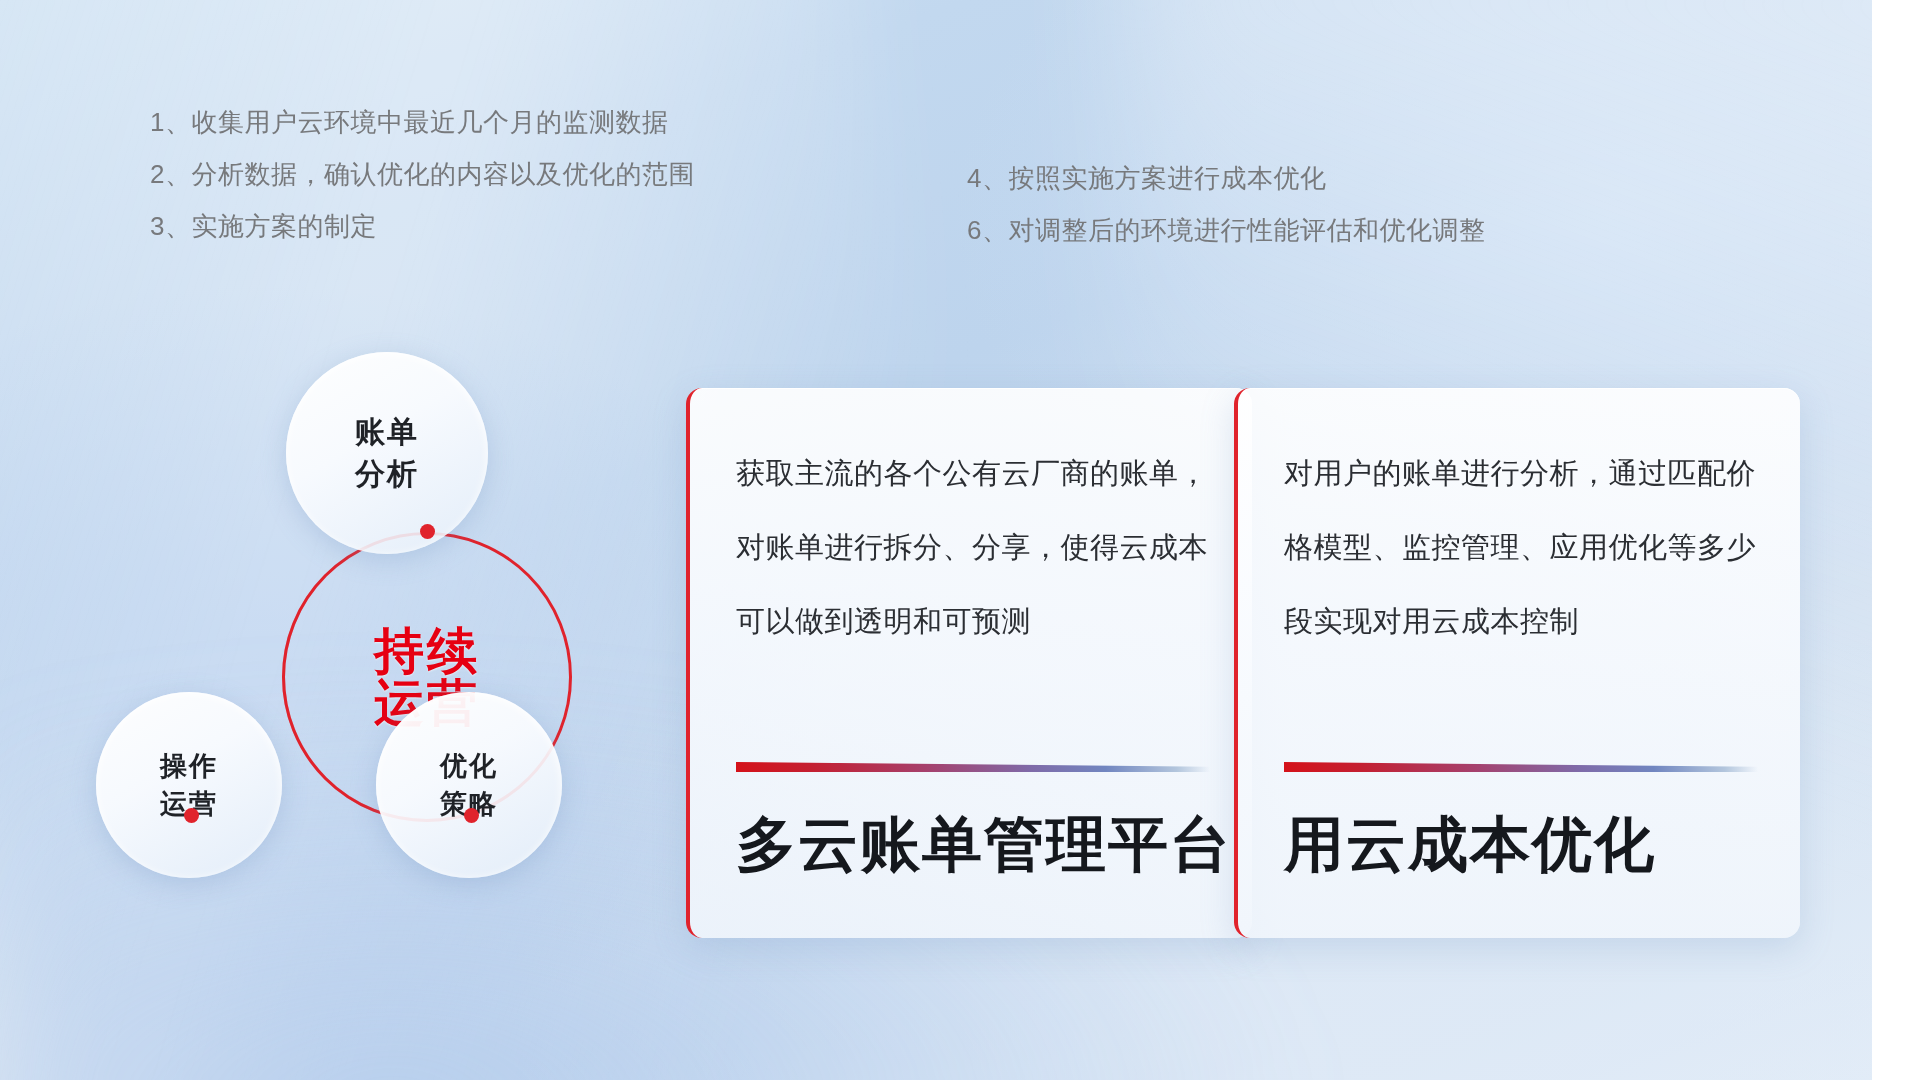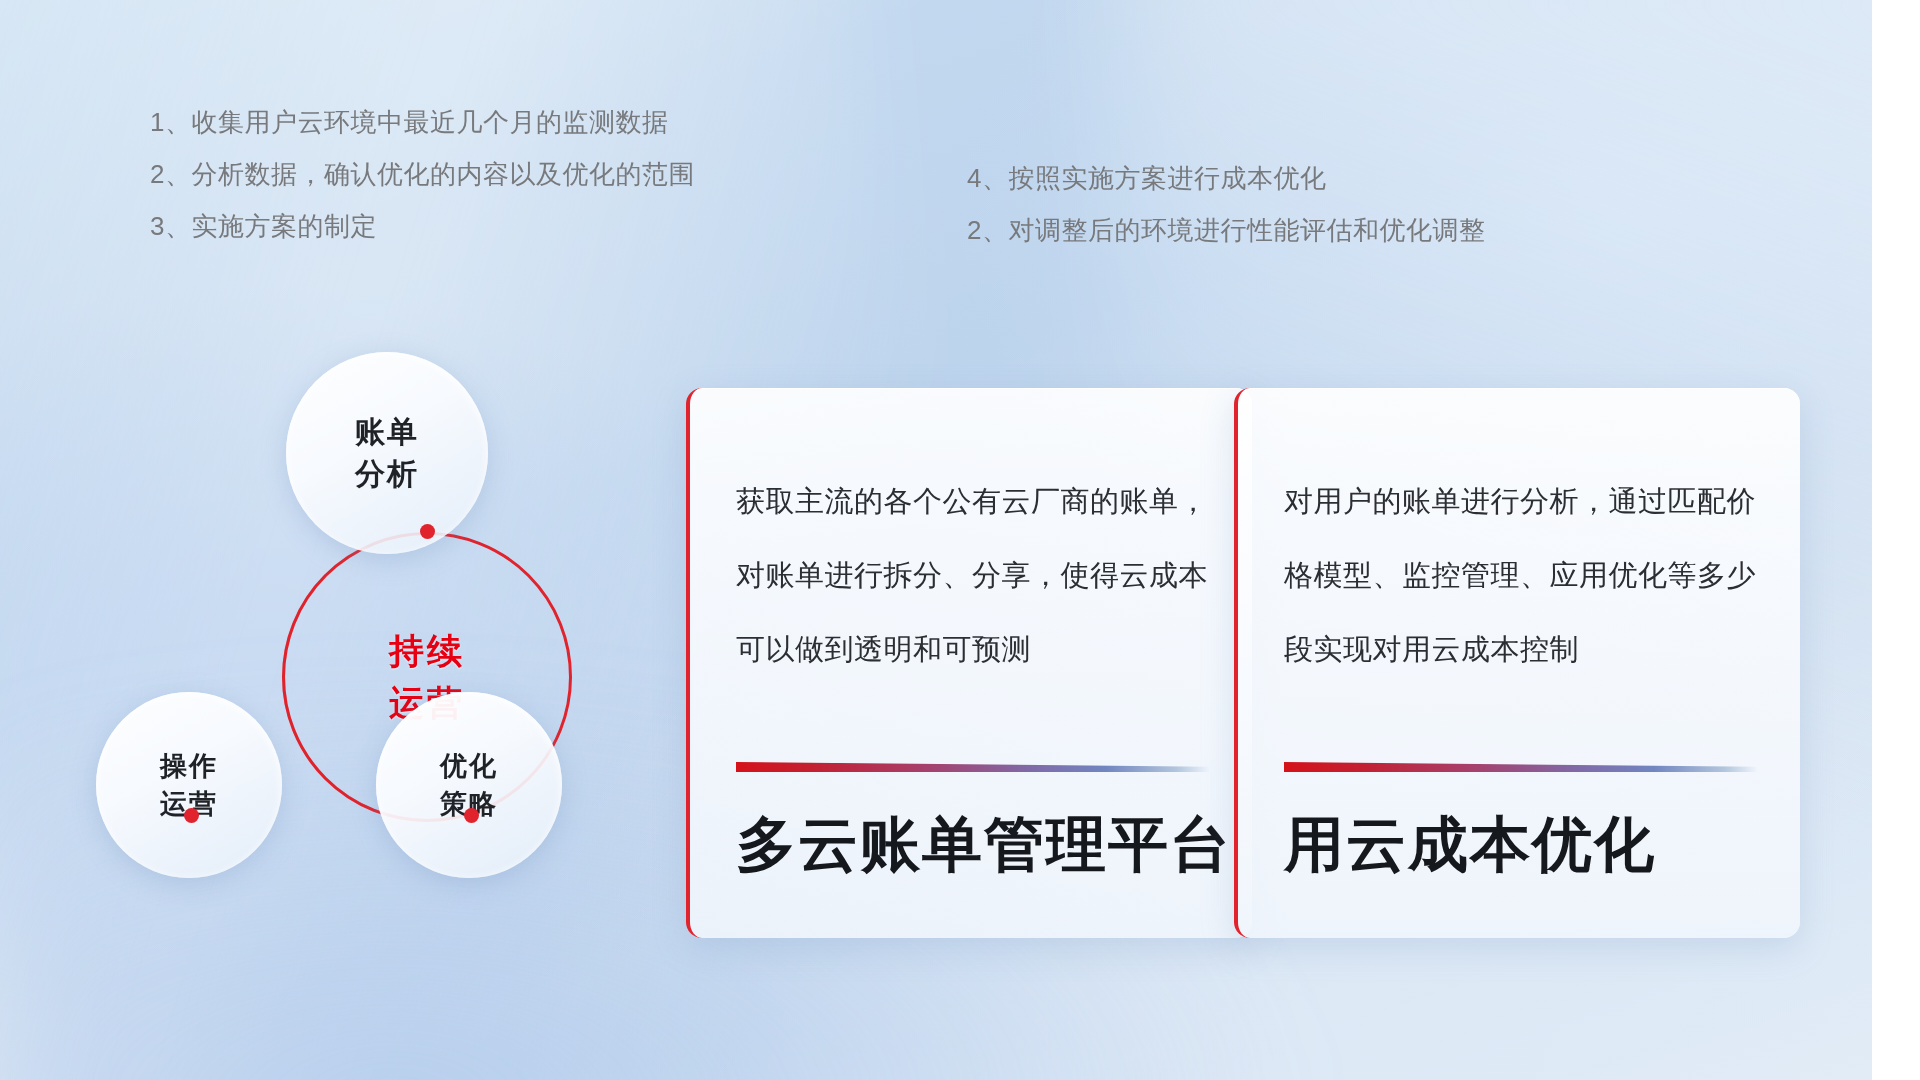--- a/index.html
+++ b/index.html
@@ -150,21 +150,21 @@
   .center-label {
     position: absolute;
     left: 186px; top: 180px;
     width: 290px; height: 290px;
     display: flex;
     flex-direction: column;
     align-items: center;
     justify-content: center;
     color: #e60012;
     font-weight: bold;
-    font-size: 35px;
+    font-size: 50px;
     line-height: 52px;
     letter-spacing: 3px;
     text-align: center;
     text-shadow: 0 1px 2px rgba(255,255,255,0.6);
   }
   .dot {
     position: absolute;
     width: 15px; height: 15px;
     border-radius: 50%;
     background: #e0232c;
@@ -178,21 +178,21 @@
     position: absolute;
     top: 388px;
     width: 566px;
     height: 550px;
     border-radius: 16px;
     box-sizing: border-box;
     border-left: 4px solid #e0232c;
     background:
       linear-gradient(180deg, rgba(255,255,255,0.90) 0%, rgba(250,252,255,0.88) 40%, rgba(241,246,252,0.88) 100%);
     box-shadow: 0 10px 34px rgba(110,145,190,0.22), inset 0 1px 0 rgba(255,255,255,0.9);
-    padding: 76px 44px 0 46px;
+    padding: 48px 44px 0 46px;
     overflow: hidden;
   }
   .card-left  { left: 686px; }
   .card-right { left: 1234px; }
 
   .card-body {
     color: #2b2e33;
     font-size: 29px;
     line-height: 74px;
     letter-spacing: 0.5px;
@@ -234,21 +234,21 @@
   <div class="sheen-c"></div>
 
   <div class="list-col list-left">
     <span class="list-item">1、收集用户云环境中最近几个月的监测数据</span>
     <span class="list-item">2、分析数据，确认优化的内容以及优化的范围</span>
     <span class="list-item">3、实施方案的制定</span>
   </div>
 
   <div class="list-col list-right">
     <span class="list-item">4、按照实施方案进行成本优化</span>
-    <span class="list-item">2、对调整后的环境进行性能评估和优化调整</span>
+    <span class="list-item">6、对调整后的环境进行性能评估和优化调整</span>
   </div>
 
   <div class="hr-wrap"></div>
 
   <div class="diagram">
 
     <div class="ring"></div>
 
     <div class="center-label">
       <span>持续</span>

